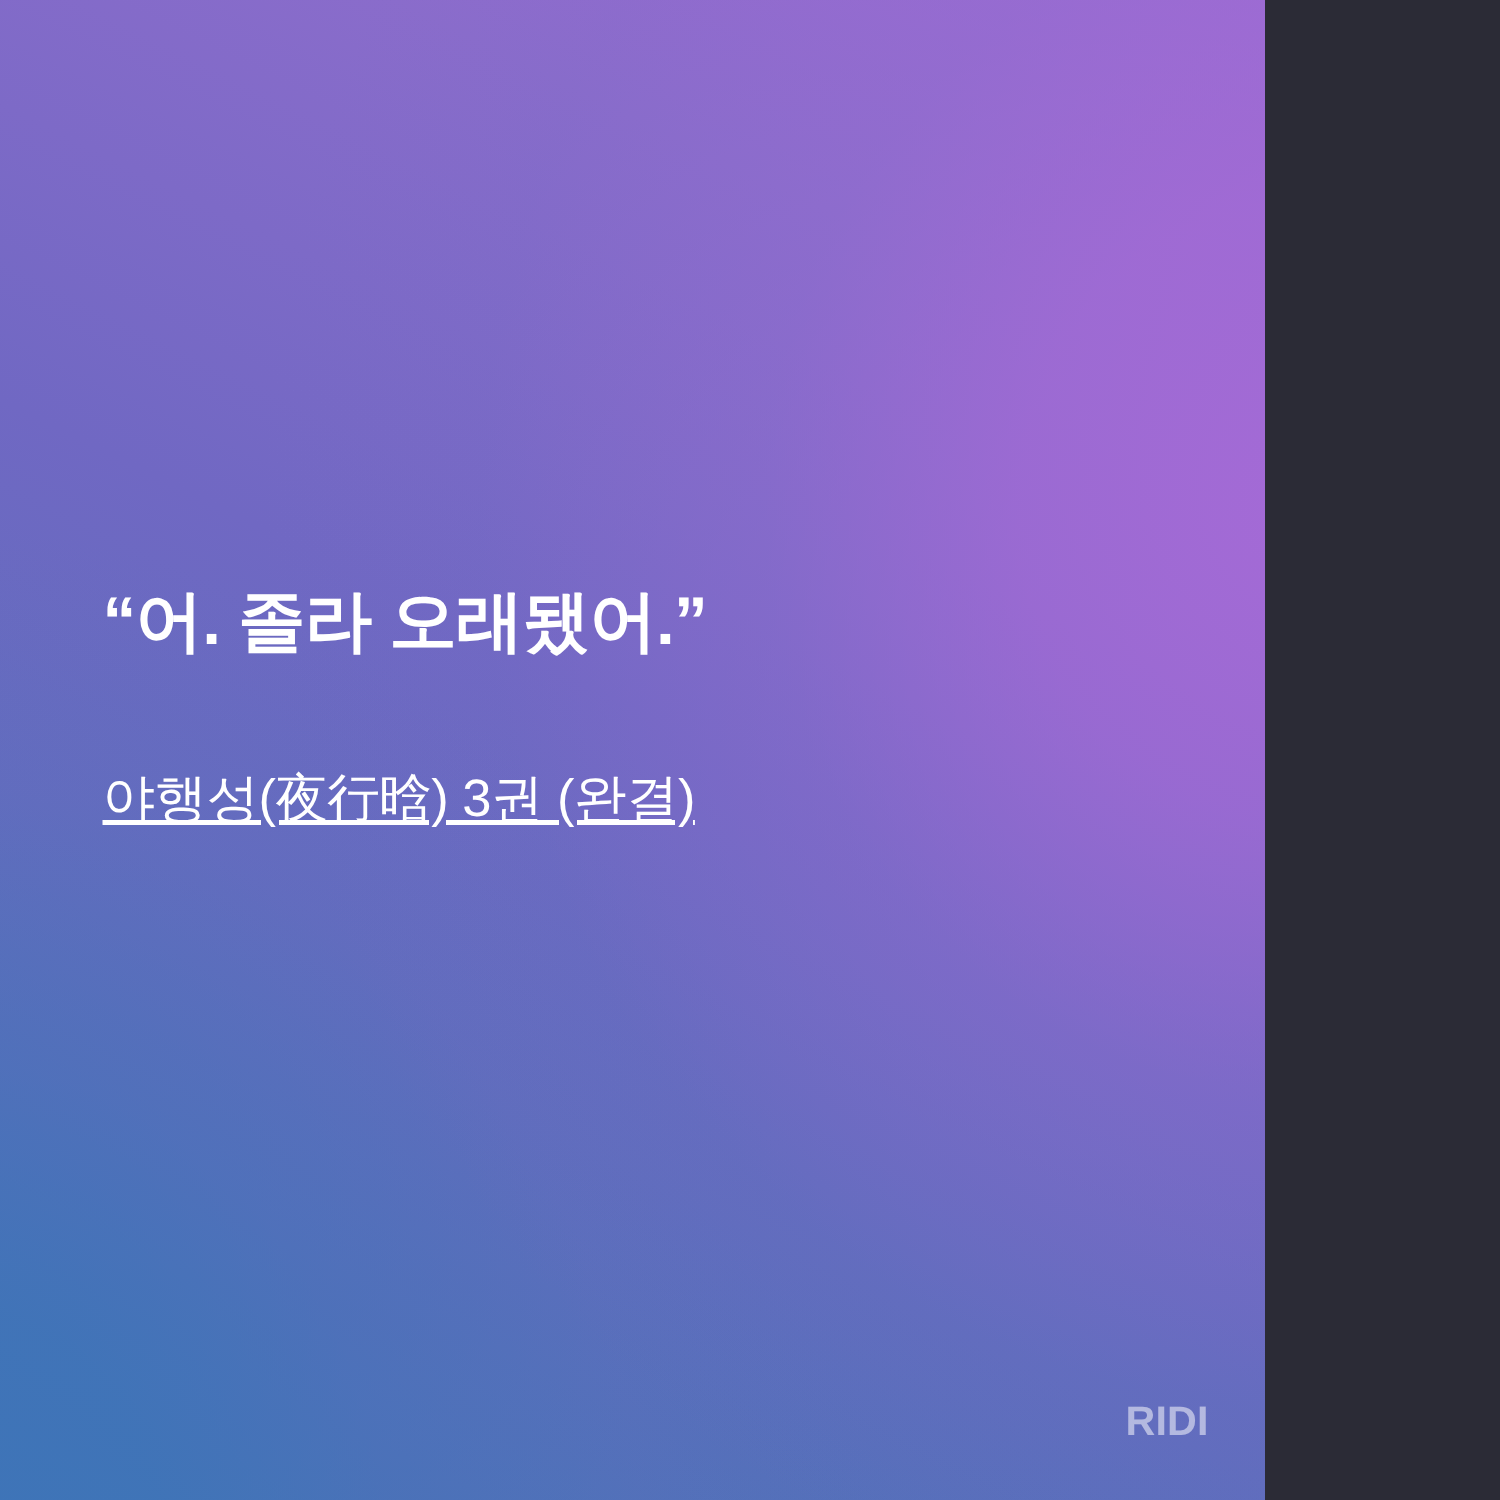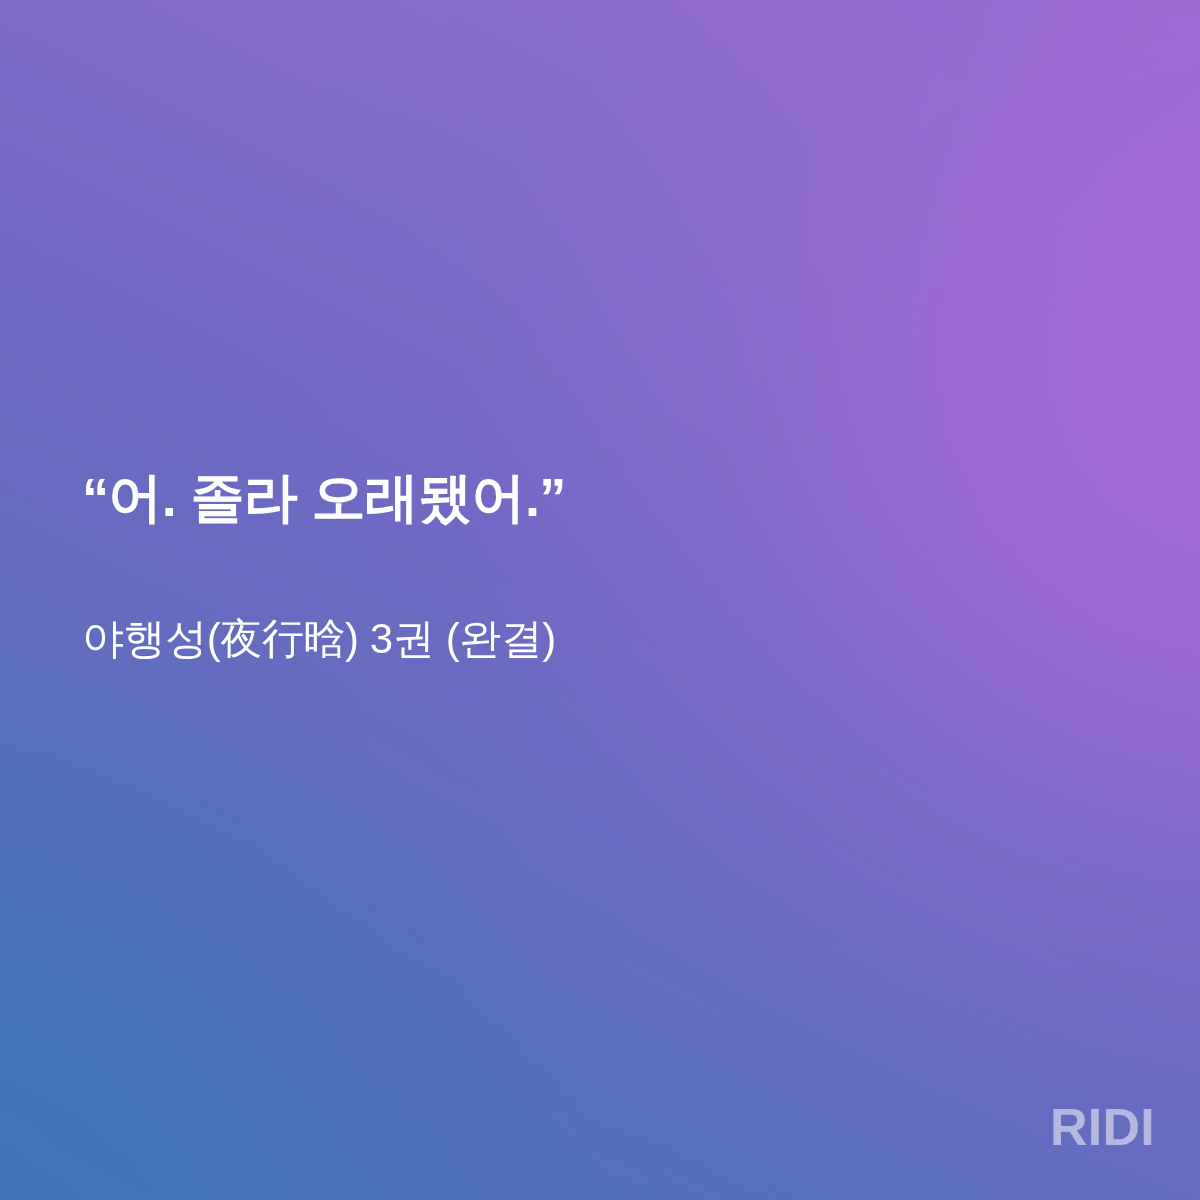--- a/index.html
+++ b/index.html
@@ -4,21 +4,21 @@
 <title>RIDI quote card</title>
 <style>
   html, body {
     margin: 0;
     padding: 0;
     background: #2b2b36;
   }
 
   #card {
     position: relative;
-    width: 1200px;
+    width: 1012px;
     height: 1200px;
     overflow: hidden;
     font-family: "Liberation Sans", "DejaVu Sans", sans-serif;
     
     background-color: #6f6cc4;
     background-image:
       radial-gradient(125% 115% at 103% 34%, #a46ad6 0%, rgba(164,106,214,0.72) 18%,
                       rgba(146,108,208,0.42) 34%, rgba(120,108,199,0.12) 52%,
                       rgba(120,108,199,0) 66%),
       radial-gradient(118% 108% at -6% 104%, #3e74b8 0%, rgba(62,116,184,0.80) 16%,
@@ -50,39 +50,40 @@
   .book-title {
     margin: 0;
     padding-top: 84px;
     font-size: 42px;
     line-height: 1.2;
     font-weight: 400;
     color: #ffffff;
     letter-spacing: -0.010em;
     white-space: pre-wrap;
     word-break: keep-all;
+    text-decoration: underline;
   }
 
   .book-author {
     margin: 0;
     padding-top: 30px;
     font-size: 36px;
     line-height: 1.2;
     font-weight: 400;
     color: rgba(255, 255, 255, 0.80);
     letter-spacing: -0.006em;
     white-space: pre-wrap;
   }
 
   
   #brand-logo {
     position: absolute;
     right: 45px;
     bottom: 47px;
-    font-size: 52px;
+    font-size: 33px;
     font-weight: 700;
     line-height: 1;
     letter-spacing: 0.005em;
     color: rgba(255, 255, 255, 0.52);
     user-select: none;
   }
 </style>
 </head>
 <body>
 

